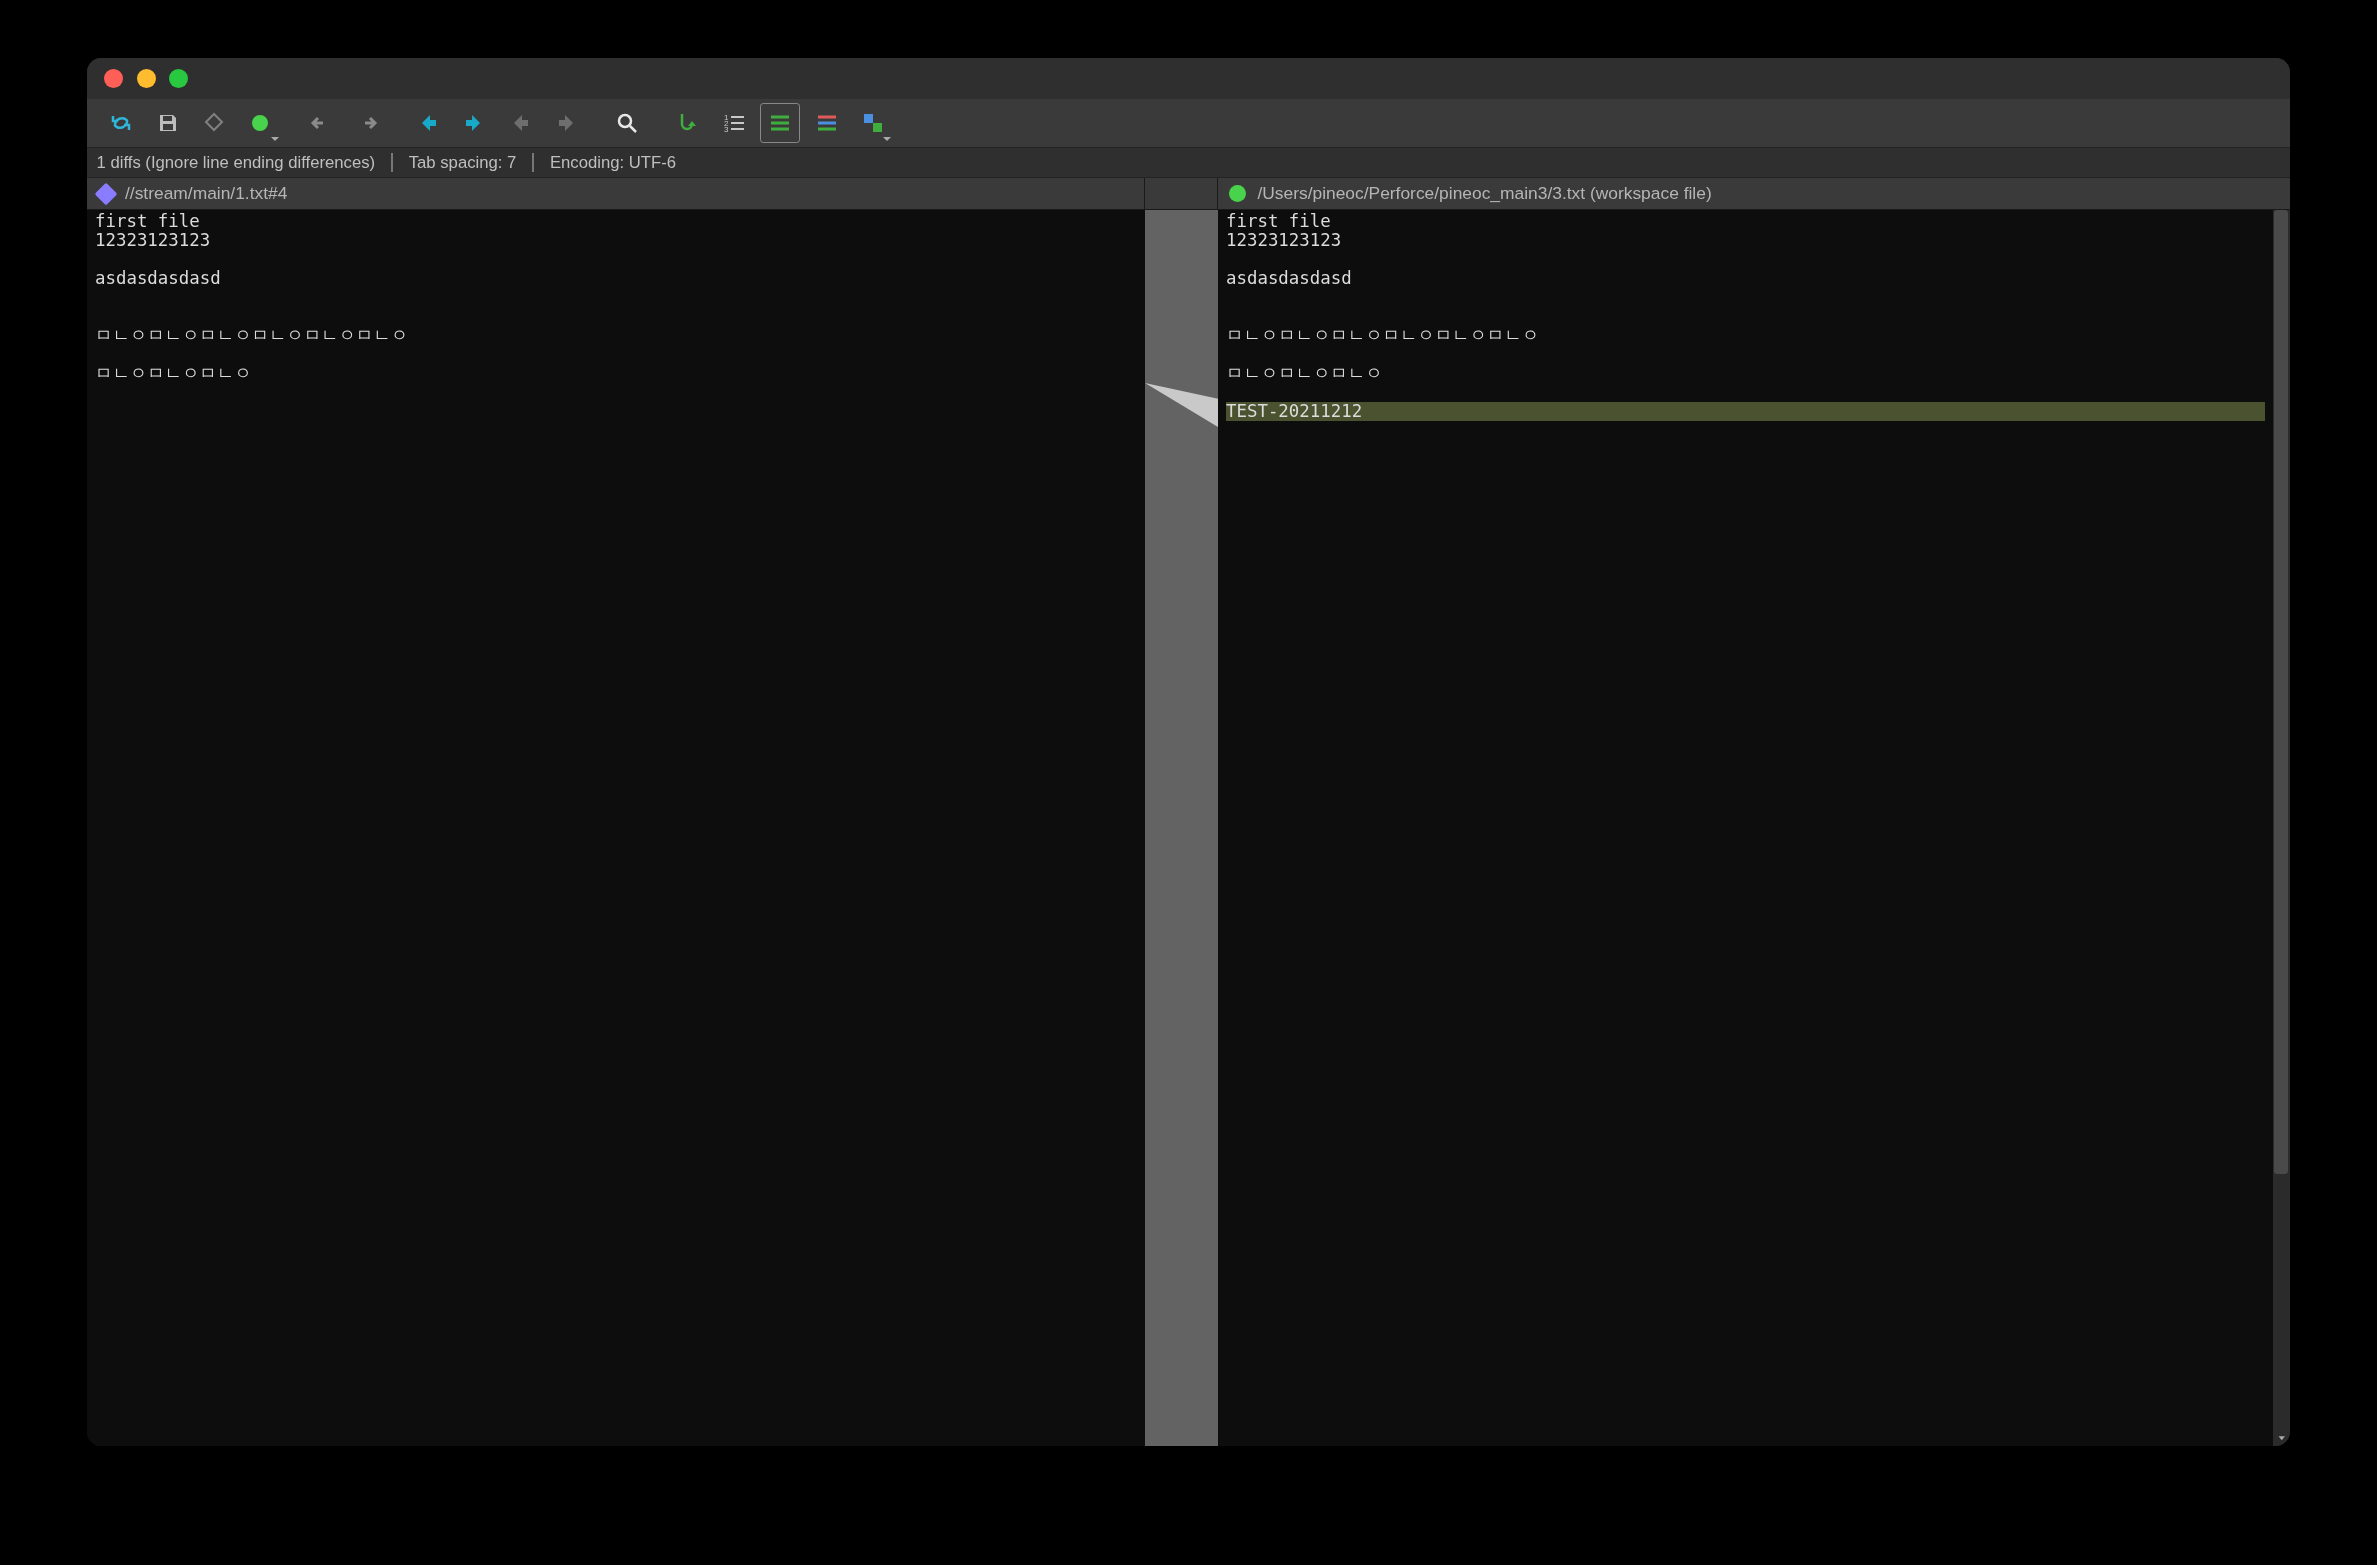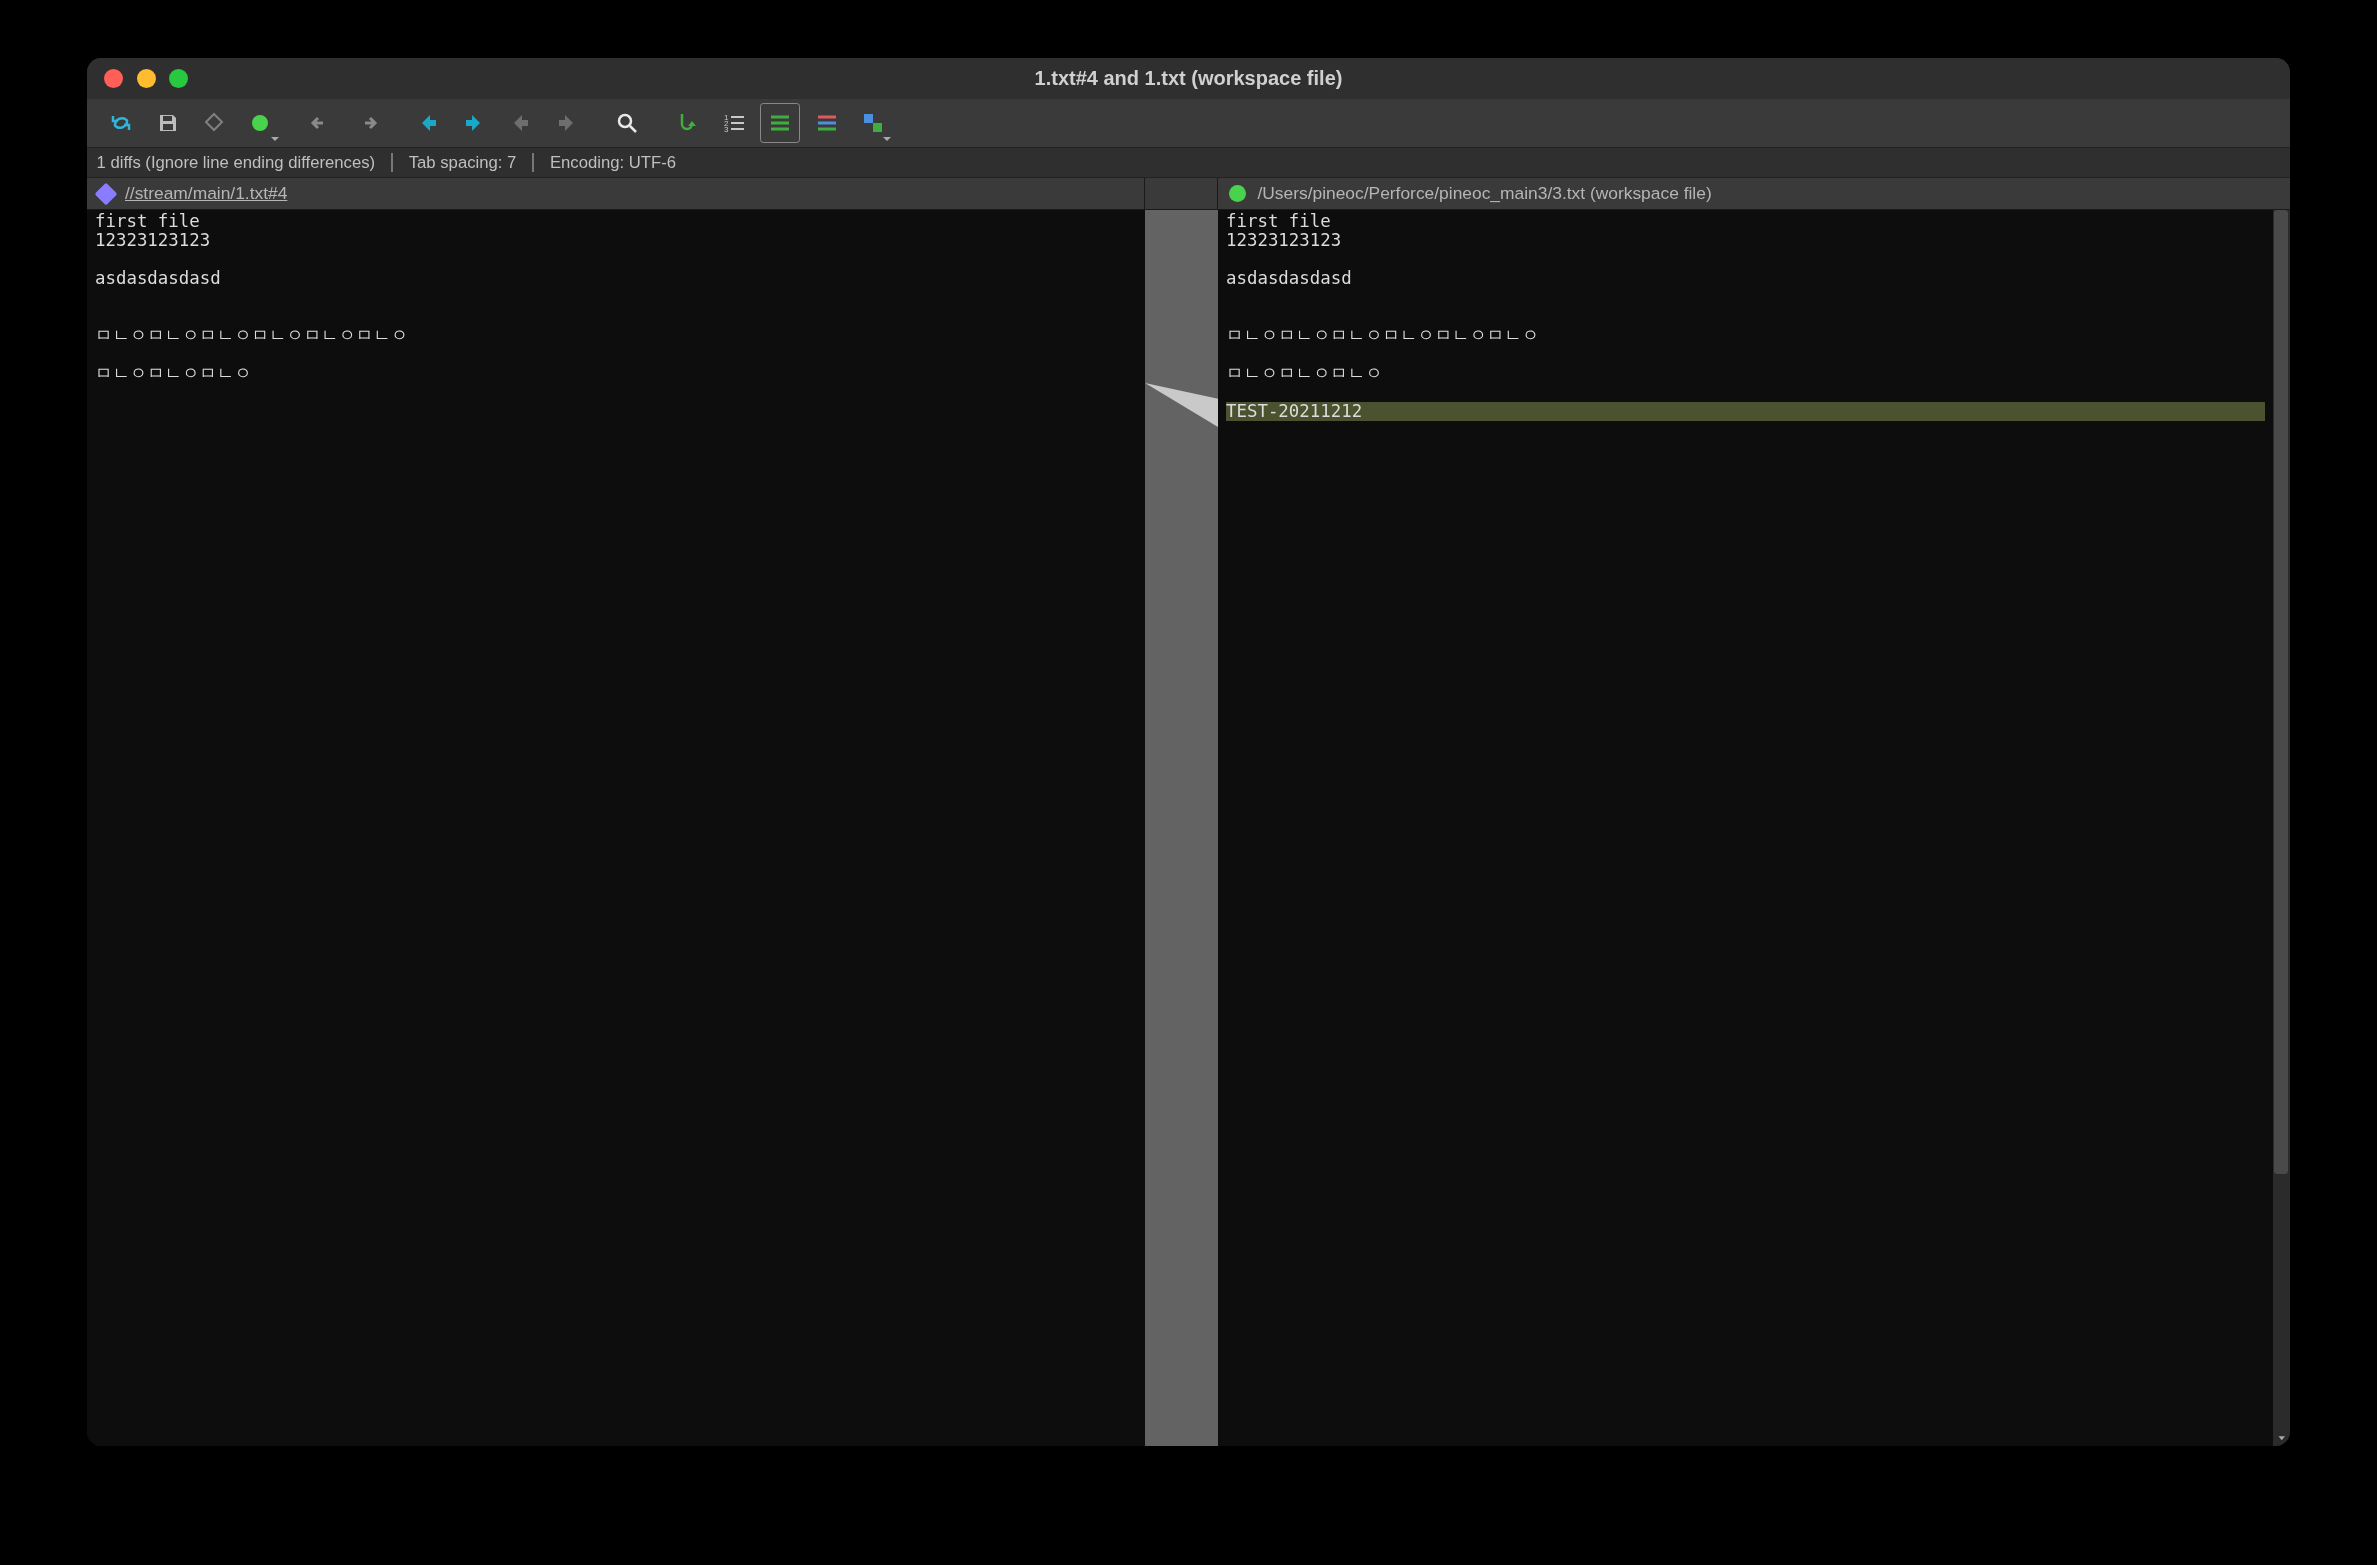--- a/index.html
+++ b/index.html
@@ -75,21 +75,21 @@
   .status .sdiv { width: 1.6px; height: 19px; background: #777; }
 
   
   .fileheaders {
     height: 32px;
     display: flex;
     flex-shrink: 0;
     background: #3a3a3a;
     border-bottom: 0.8px solid #1a1a1a;
   }
-  .fh-left { width: 1058px; display: flex; align-items: center; padding-left: 11px; gap: 11px; color: #b5b5b5; font-size: 17.4px; border-right: 0.8px solid #1a1a1a; text-decoration: underline; }
+  .fh-left { width: 1058px; display: flex; align-items: center; padding-left: 11px; gap: 11px; color: #b5b5b5; font-size: 17.4px; border-right: 0.8px solid #1a1a1a; }
   .fh-gutter { width: 73px; border-right: 0.8px solid #1a1a1a; }
   .fh-right { flex: 1; display: flex; align-items: center; padding-left: 11px; gap: 11px; color: #b5b5b5; font-size: 17.4px; }
   .marker { width: 16px; height: 16px; }
   .marker.diamond { background: #8a7cff; transform: rotate(45deg); border-radius: 1.6px; }
   .marker.circle  { width: 17.4px; height: 17.4px; background: #49d24b; border-radius: 50%; }
 
   
   .body {
     flex: 1;
     display: flex;
@@ -136,21 +136,20 @@
 <body>
 
 <div class="window">
 
   <div class="titlebar">
     <div class="traffic">
       <div class="dot red"></div>
       <div class="dot yellow"></div>
       <div class="dot green"></div>
     </div>
-    <div class="title">1.txt#4 and 1.txt (workspace file)</div>
   </div>
 
   <div class="toolbar">
 
     <div class="tb-btn">
       <svg viewBox="0 0 24 24">
           <path fill="none" stroke="#30b4d8" stroke-width="2.5" d="M4 5v5h5M20 19v-5h-5M5.5 14A7 7 0 0 0 18 9M18.5 10A7 7 0 0 0 6 15"></path>
         </svg>
     </div>
     <div class="tb-btn">

